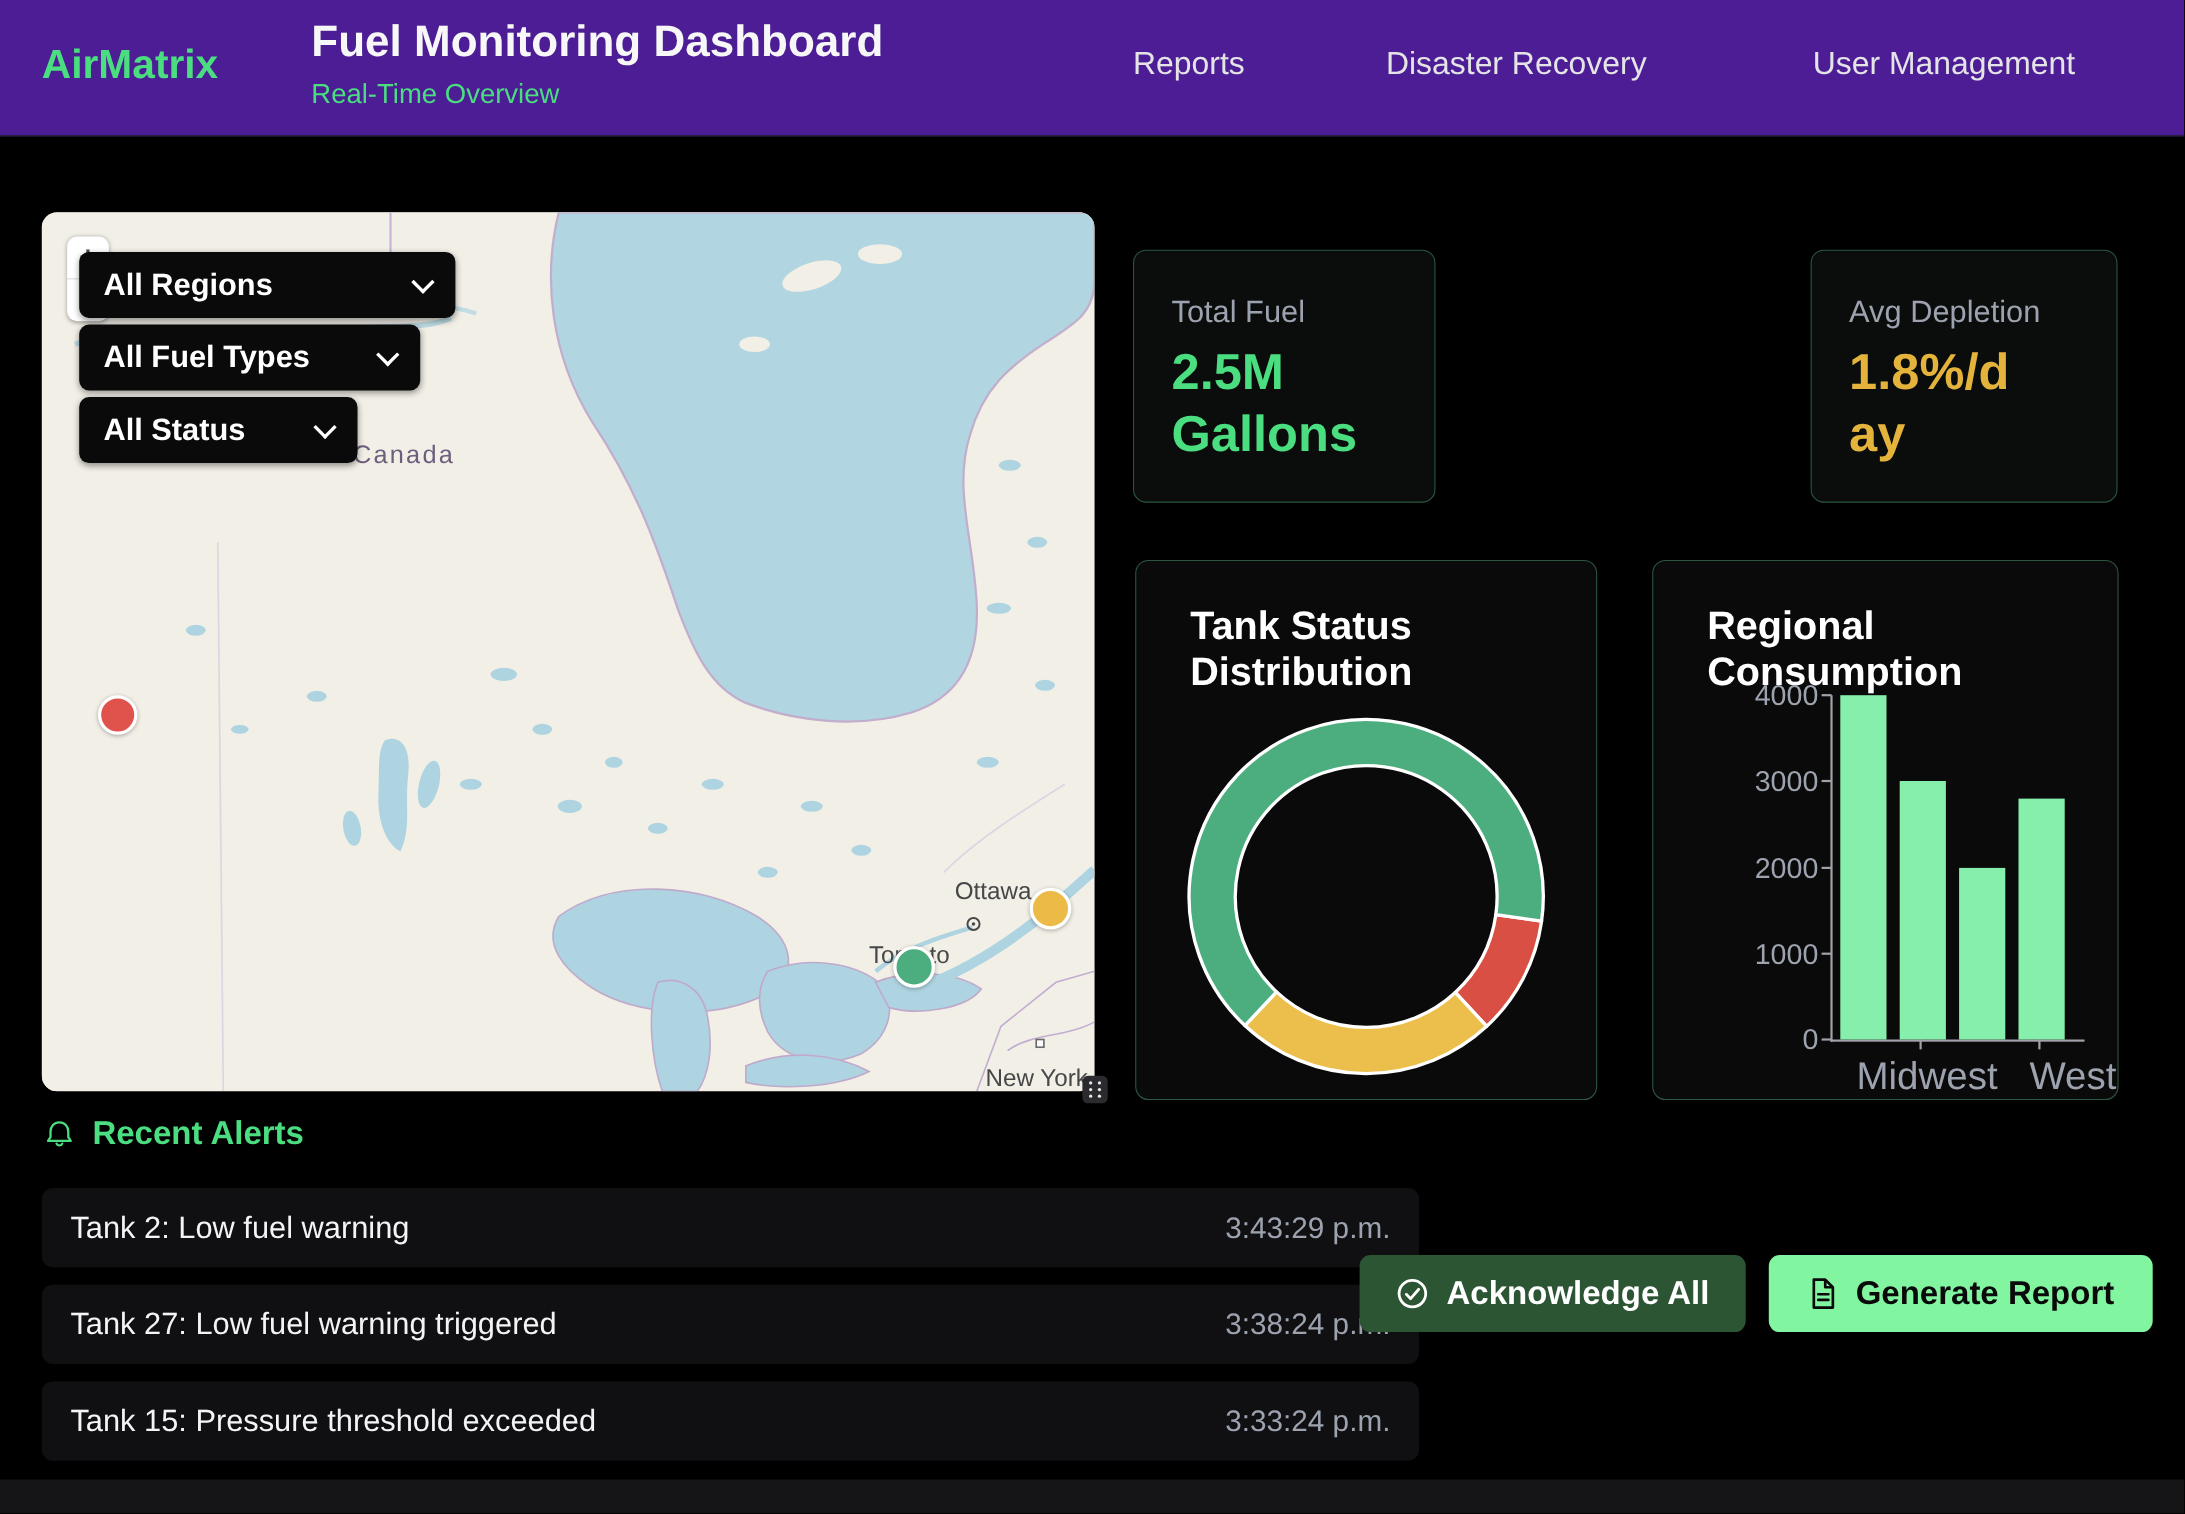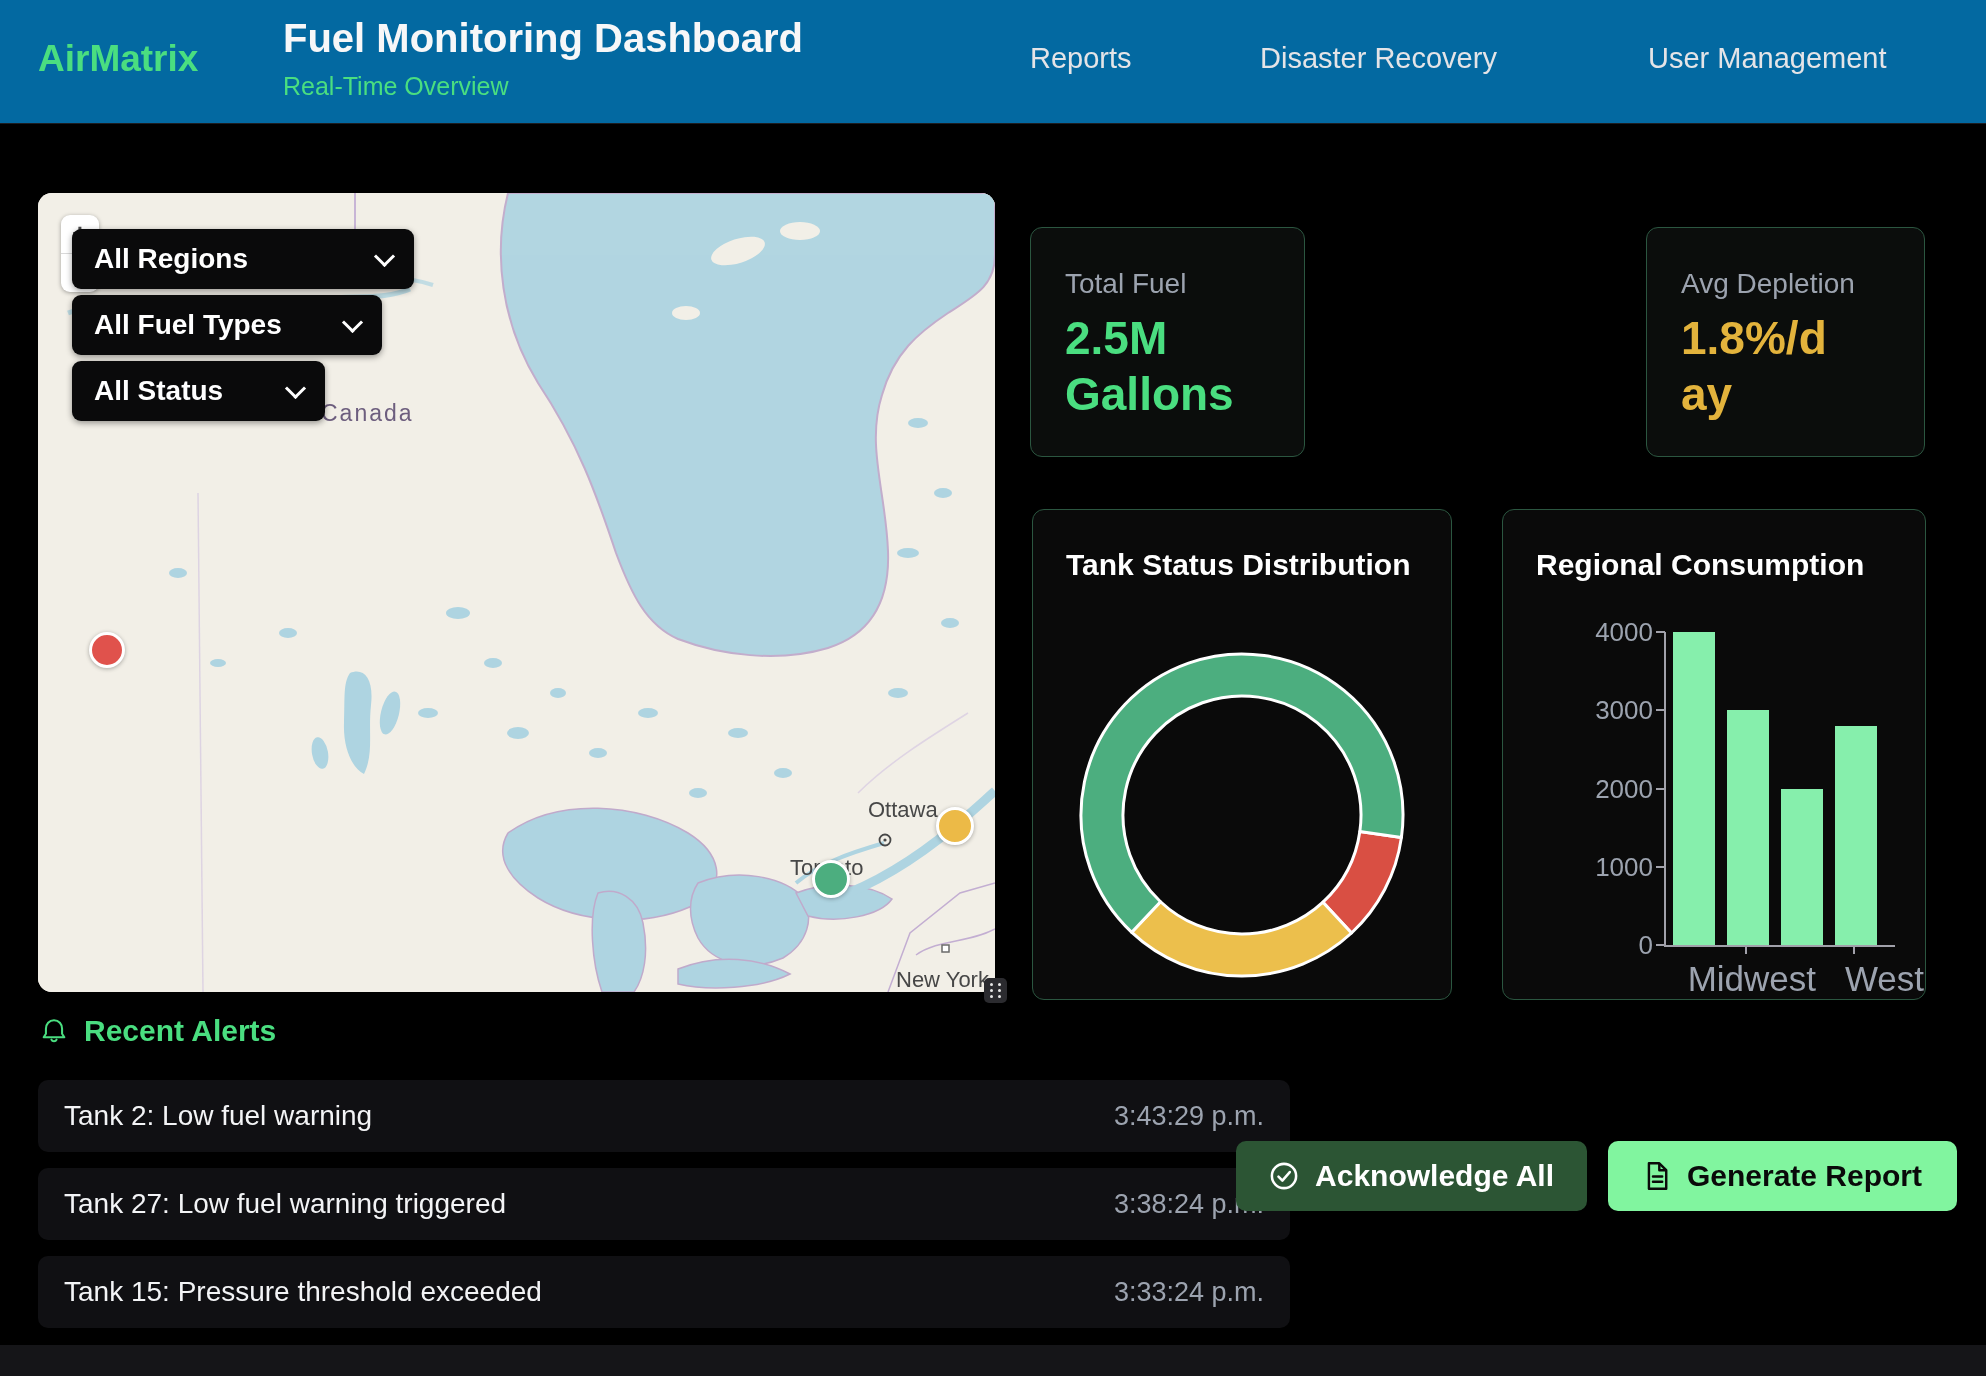--- a/index.html
+++ b/index.html
@@ -1,20 +1,20 @@
 <!DOCTYPE html>
 <html><head>
 <meta charset="utf-8">
 <style>
   html,body{margin:0;padding:0;background:#000;}
   .stage{position:relative;width:1986px;height:1376px;background:#000;overflow:hidden;
          font-family:"Liberation Sans",sans-serif;color:#fafafa;}
 
   
-  .header{position:absolute;left:0;top:0;width:1986px;height:123px;background:#0369a1;
+  .header{position:absolute;left:0;top:0;width:1986px;height:123px;background:#4c1d95;
           border-bottom:1px solid #1d1d21;}
   .brand{position:absolute;left:38px;top:38px;font-size:37px;font-weight:700;color:#4ade80;}
   .title{position:absolute;left:283px;top:16px;font-size:40px;font-weight:700;color:#f7f7f8;}
   .subtitle{position:absolute;left:283px;top:72px;font-size:25px;font-weight:500;color:#4ade80;}
   .nav-item{position:absolute;top:42px;font-size:29px;color:#e4e4e7;cursor:pointer;white-space:nowrap;}
 
   
   .map{position:absolute;left:38px;top:193px;width:957px;height:799px;border-radius:14px;
        overflow:hidden;background:#f2efe7;}
   .map svg{position:absolute;left:0;top:0;}
@@ -41,21 +41,21 @@
   .card{position:absolute;background:#0b0d0c;border:1.5px solid #2b5640;border-radius:12px;box-sizing:border-box;}
   .stat-label{position:absolute;left:34px;top:40px;font-size:28px;color:#9ca3af;}
   .stat-value{position:absolute;left:34px;top:82px;font-size:46px;font-weight:700;line-height:1.22;
               overflow-wrap:anywhere;}
   .v-green{color:#4ade80;max-width:210px;}
   .v-red{color:#e25850;}
   .v-amber{color:#e3b33c;max-width:160px;}
 
   
   .chart-card{background:#0a0a0a;}
-  .chart-title{position:absolute;left:33px;top:38px;font-size:30px;font-weight:700;color:#fff;}
+  .chart-title{position:absolute;left:49px;top:38px;font-size:36px;font-weight:700;color:#fff;}
 
   
   .plot{position:absolute;left:161px;top:122px;width:229px;height:313px;
         border-left:2px solid #a1a1aa;border-bottom:2px solid #a1a1aa;}
   .bar{position:absolute;bottom:0;width:42px;background:#86efac;}
   .ytick{position:absolute;font-size:26px;color:#9ca3af;text-align:right;width:120px;left:30px;}
   .ydash{position:absolute;width:9px;height:2px;background:#a1a1aa;left:153px;}
   .xtick{position:absolute;width:2px;height:9px;background:#a1a1aa;}
   .xlabel{position:absolute;font-size:35px;color:#9ca3af;text-align:right;width:140px;}
 

